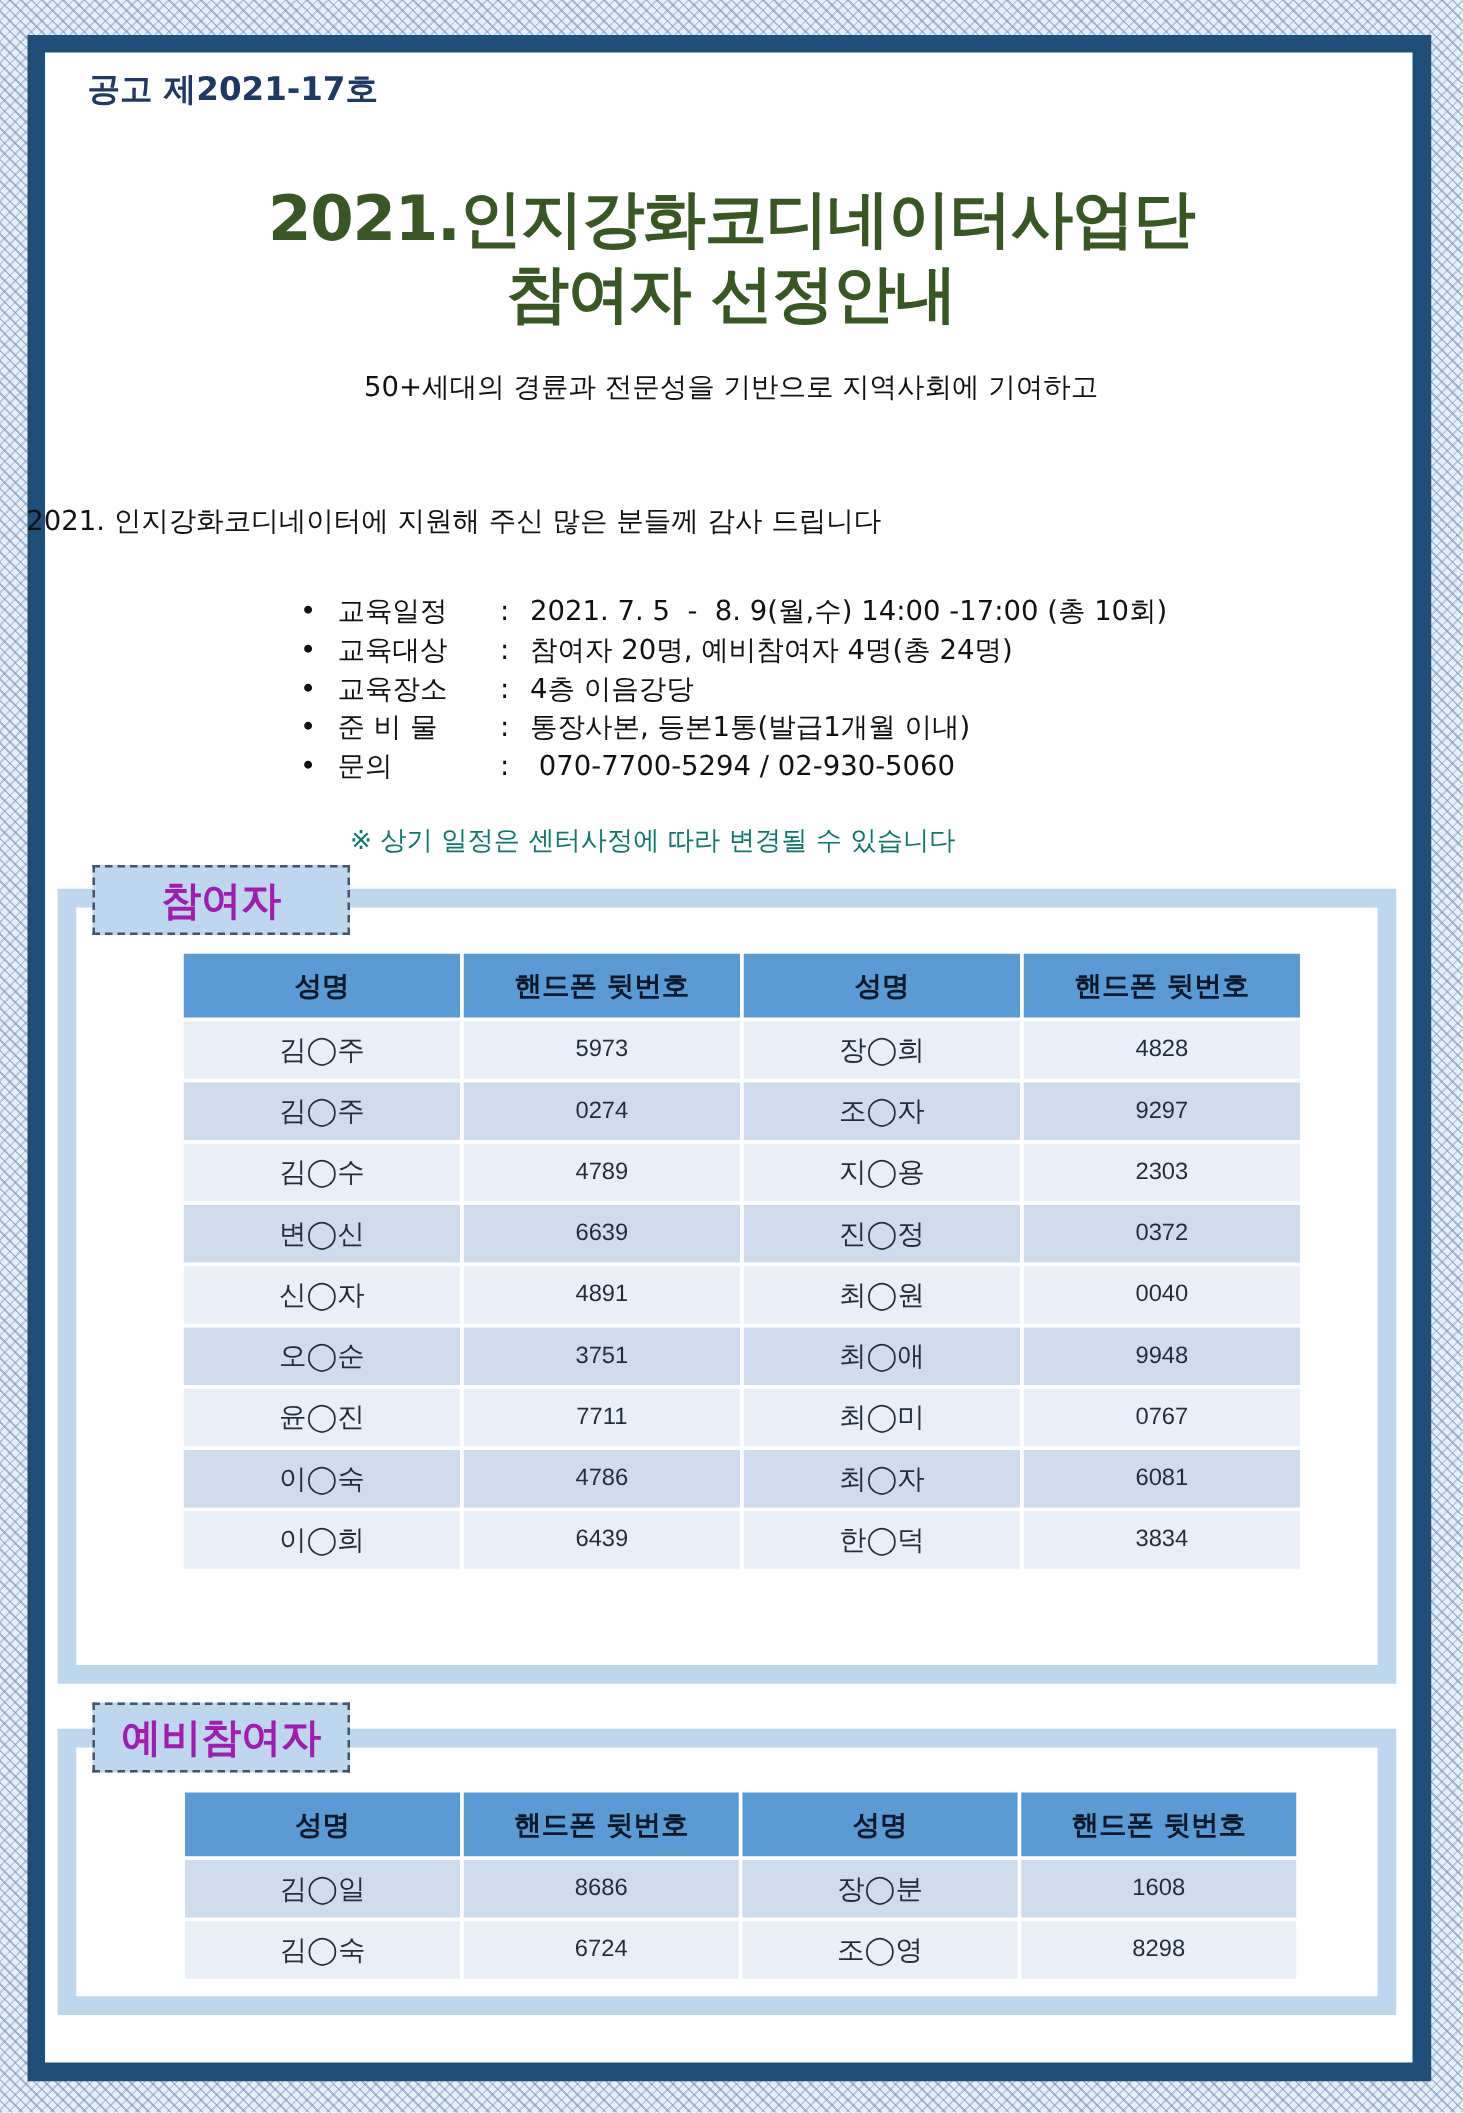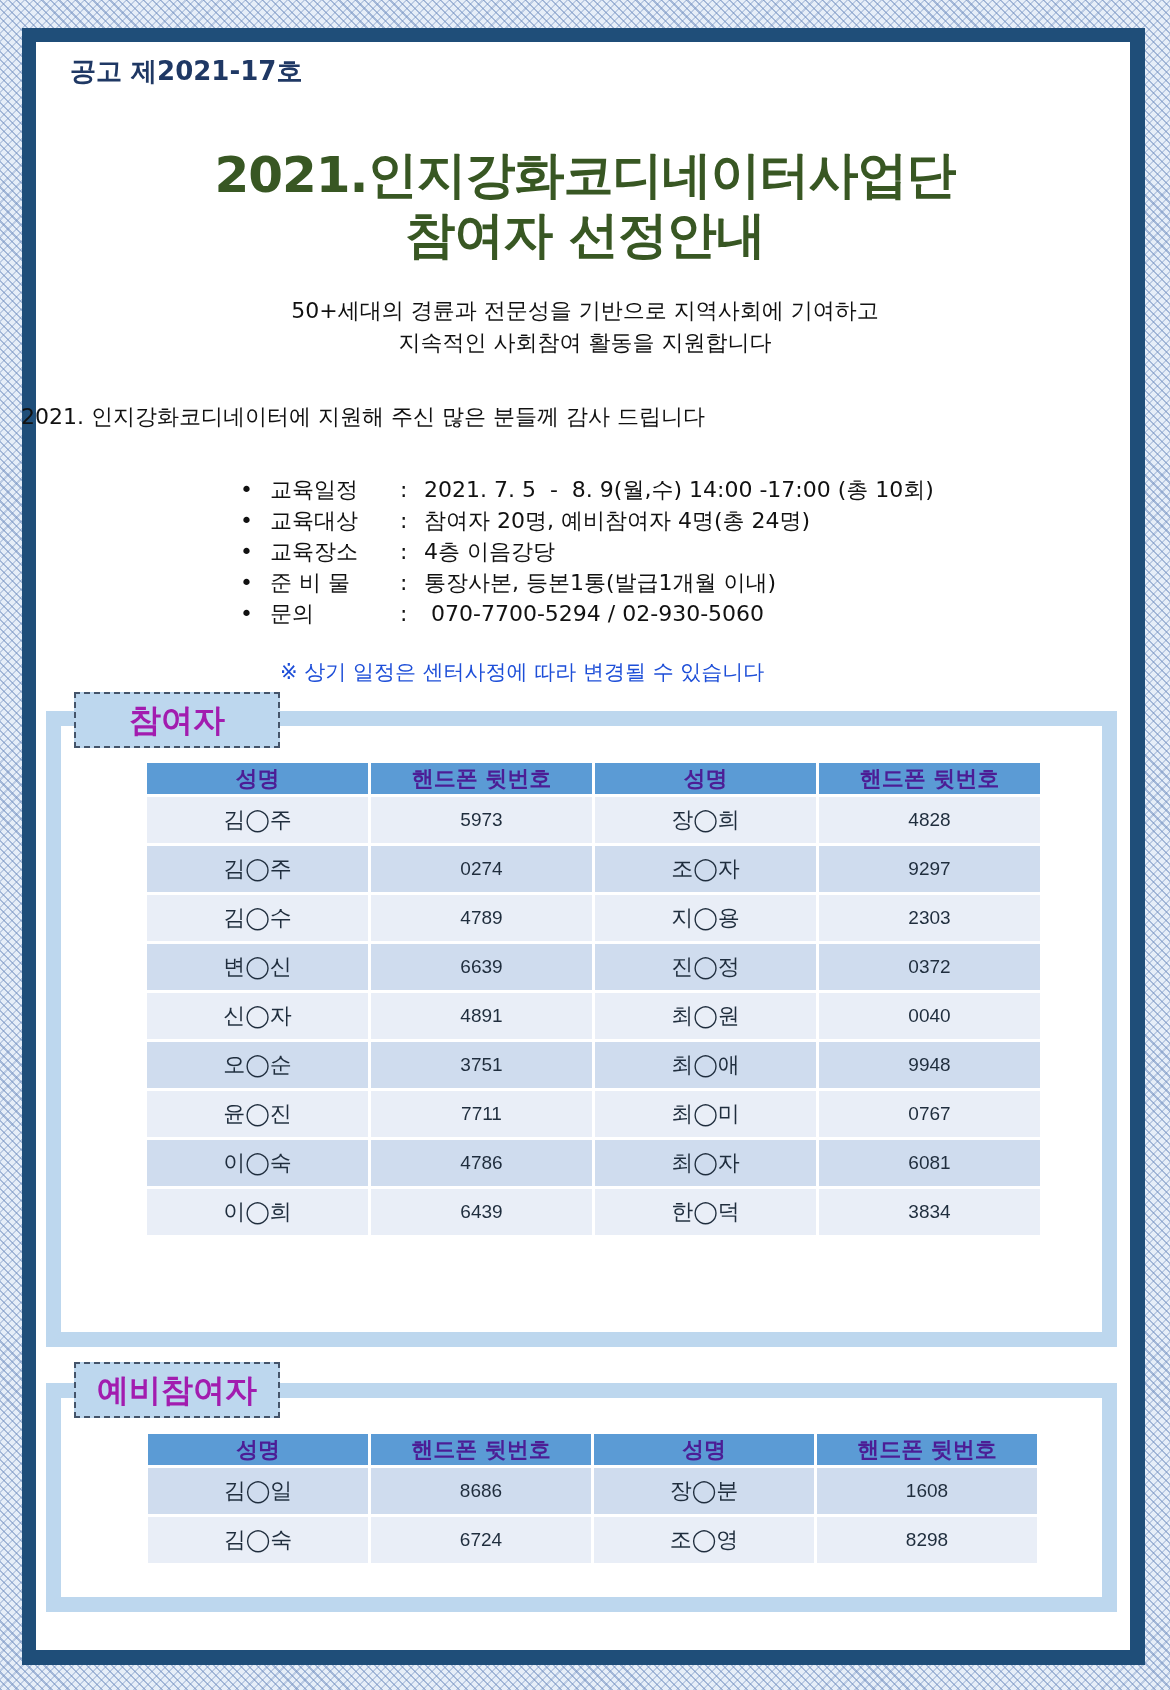--- a/index.html
+++ b/index.html
@@ -39,21 +39,21 @@
   .info-list {
     position: absolute; left: 240px; top: 474px; margin: 0; padding: 0; list-style: none;
   }
   .info-list li {
     font-size: 22px; line-height: 31px; color: #111; display: flex; white-space: pre;
   }
   .info-list .bullet { width: 30px; }
   .info-list .label { width: 130px; }
   .info-list .colon { width: 24px; }
   .note {
-    position: absolute; left: 280px; top: 658px; font-size: 21px; color: #1d4ed8;
+    position: absolute; left: 280px; top: 658px; font-size: 21px; color: #0f766e;
   }
   .panel {
     position: absolute; left: 46px; width: 1071px; box-sizing: border-box;
     border: 15px solid #bdd7ee; background: #fff;
   }
   .panel-1 { top: 711px; height: 636px; }
   .panel-2 { top: 1383px; height: 229px; }
   .panel-label {
     position: absolute; left: 74px; width: 206px; height: 56px; box-sizing: border-box;
     background: #bdd7ee; border: 2px dashed #44546a;
@@ -62,22 +62,22 @@
   }
   .label-1 { top: 692px; }
   .label-2 { top: 1362px; }
   table.roster {
     position: absolute; border-collapse: separate; border-spacing: 3px;
     table-layout: fixed;
   }
   .t1 { left: 144px; top: 760px; width: 899px; }
   .t2 { left: 145px; top: 1431px; width: 895px; }
   table.roster th {
-    background: #5b9bd5; color: #4c1d95; font-weight: bold; font-size: 22px;
-    height: 31px; padding: 0; text-align: center;
+    background: #5b9bd5; color: #0f172a; font-weight: bold; font-size: 22px;
+    height: 51px; padding: 0; text-align: center;
   }
   table.roster td {
     height: 46px; padding: 0; text-align: center; color: #1f2d3d; font-size: 22px;
   }
   table.roster td.num { font-size: 19px; font-family: "Liberation Sans", sans-serif; }
   table.roster tr.odd td { background: #cfdcee; }
   table.roster tr.even td { background: #e9eef7; }
 </style>
 </head>
 <body>
@@ -87,21 +87,20 @@
 
 <div class="notice-no">공고 제2021-17호</div>
 
 <div class="title">
   <div>2021.인지강화코디네이터사업단</div>
   <div>참여자 선정안내</div>
 </div>
 
 <div class="subtitle">
   <div>50+세대의 경륜과 전문성을 기반으로  지역사회에 기여하고</div>
-  <div>지속적인 사회참여 활동을 지원합니다</div>
 </div>
 
 <div class="thanks">2021. 인지강화코디네이터에 지원해 주신 많은 분들께 감사 드립니다</div>
 
 <ul class="info-list">
   <li>
     <span class="bullet">•</span>
     <span class="label">교육일정</span>
     <span class="colon">:</span>
     <span>2021. 7. 5  -  8. 9(월,수) 14:00 -17:00 (총 10회)</span>

